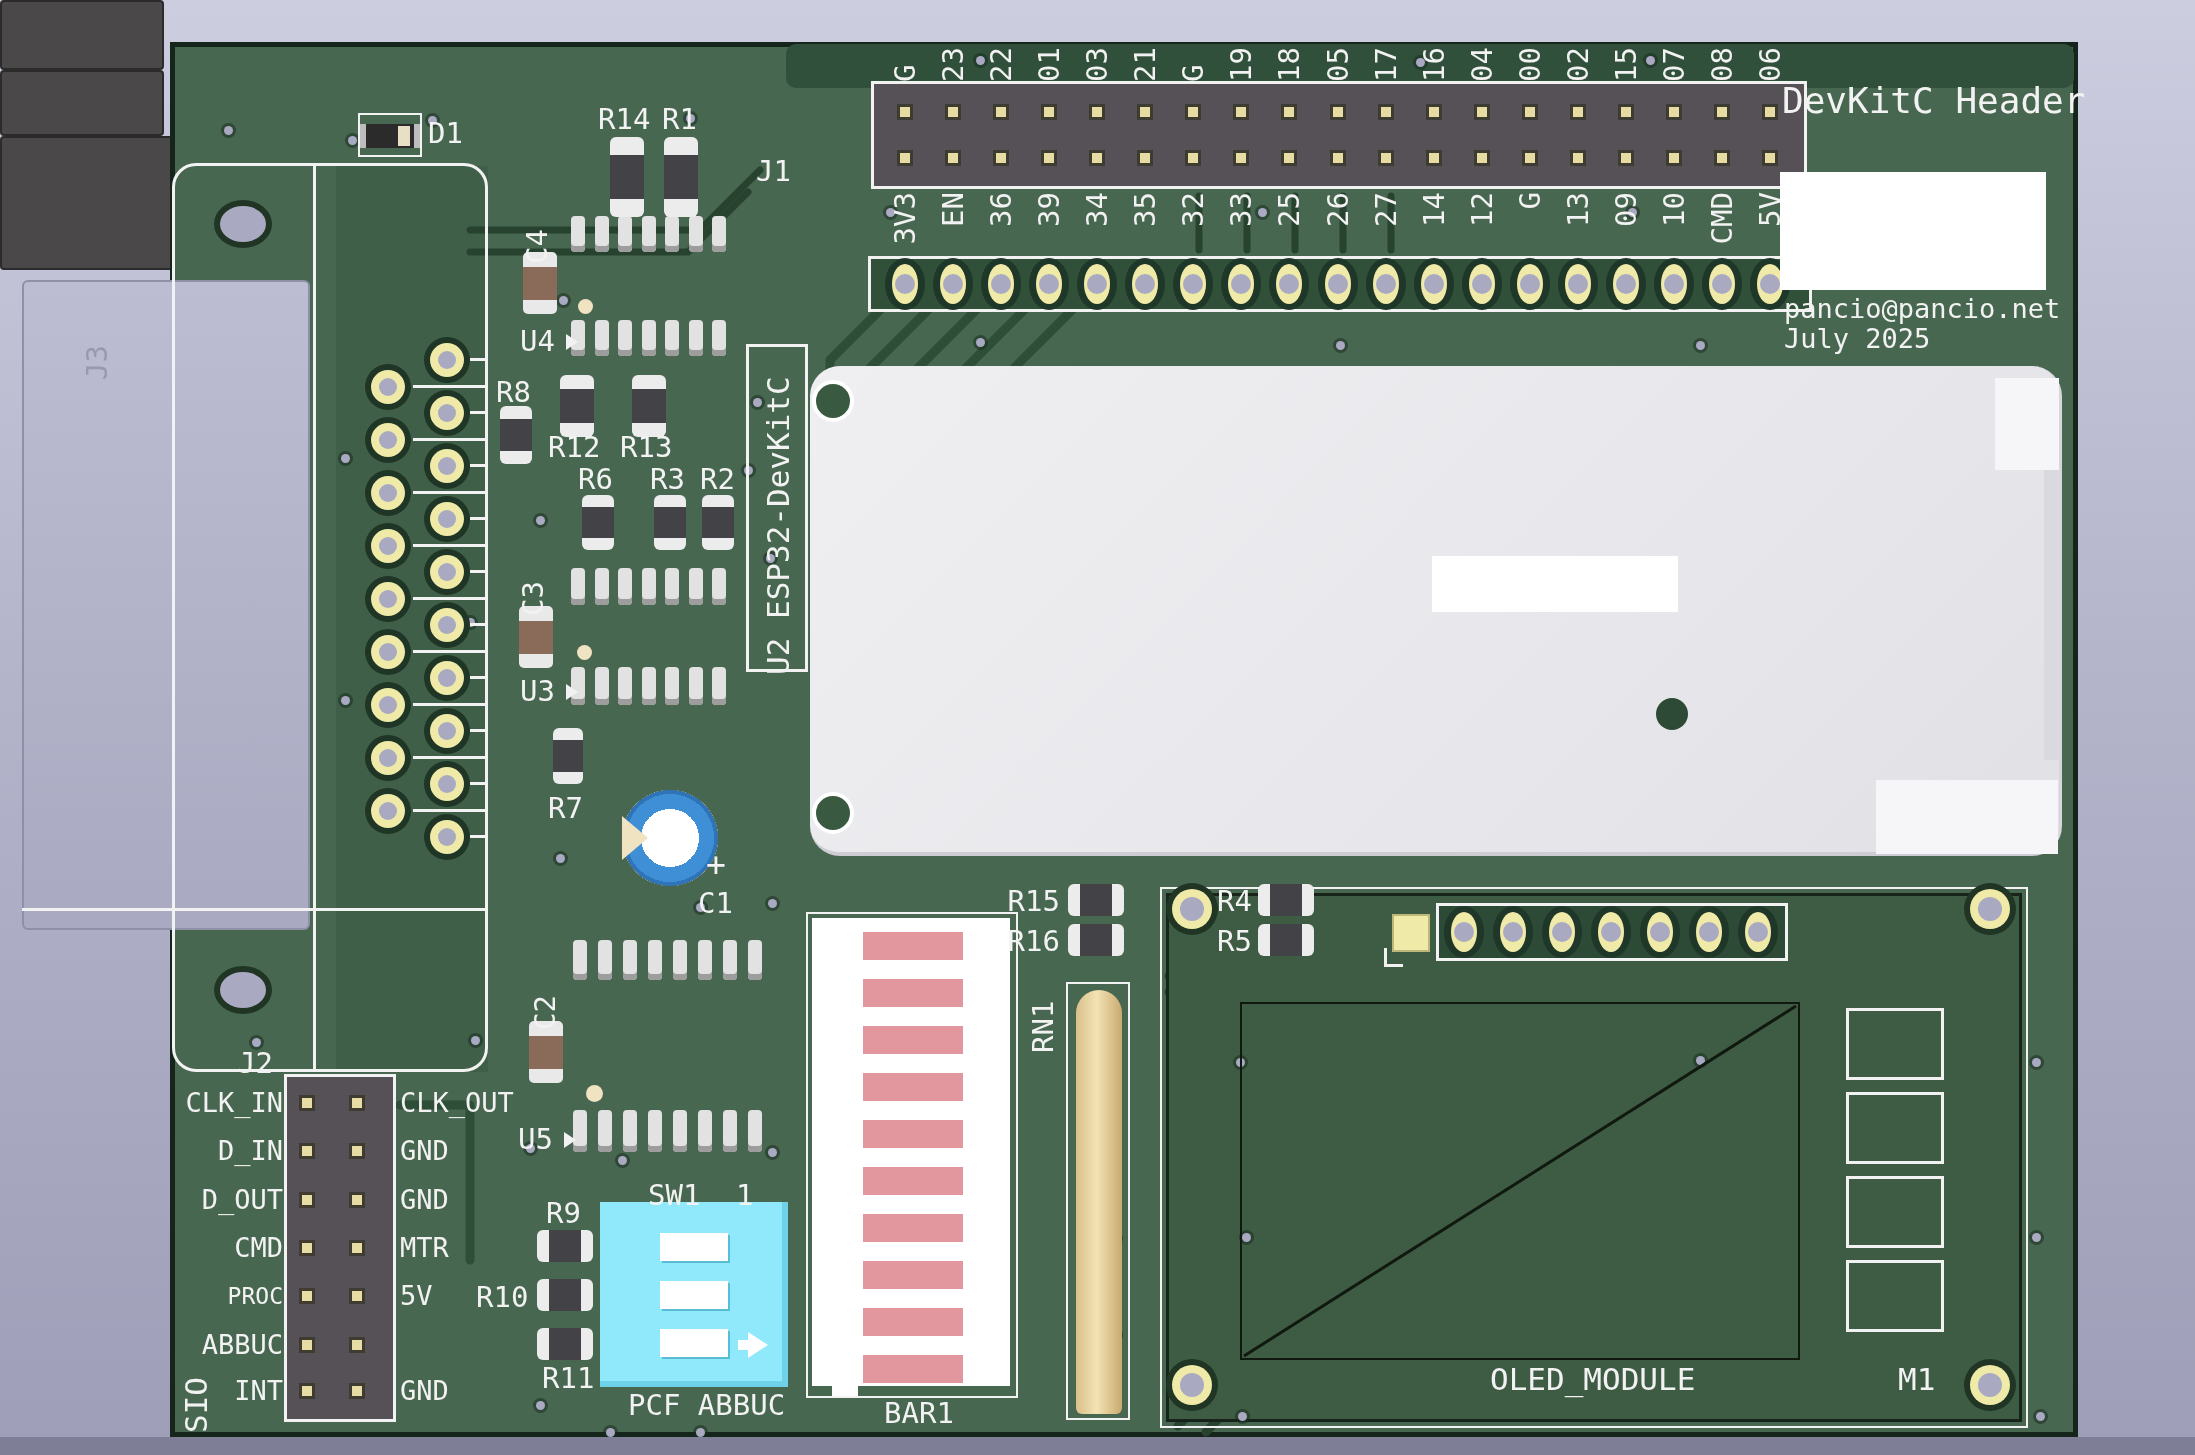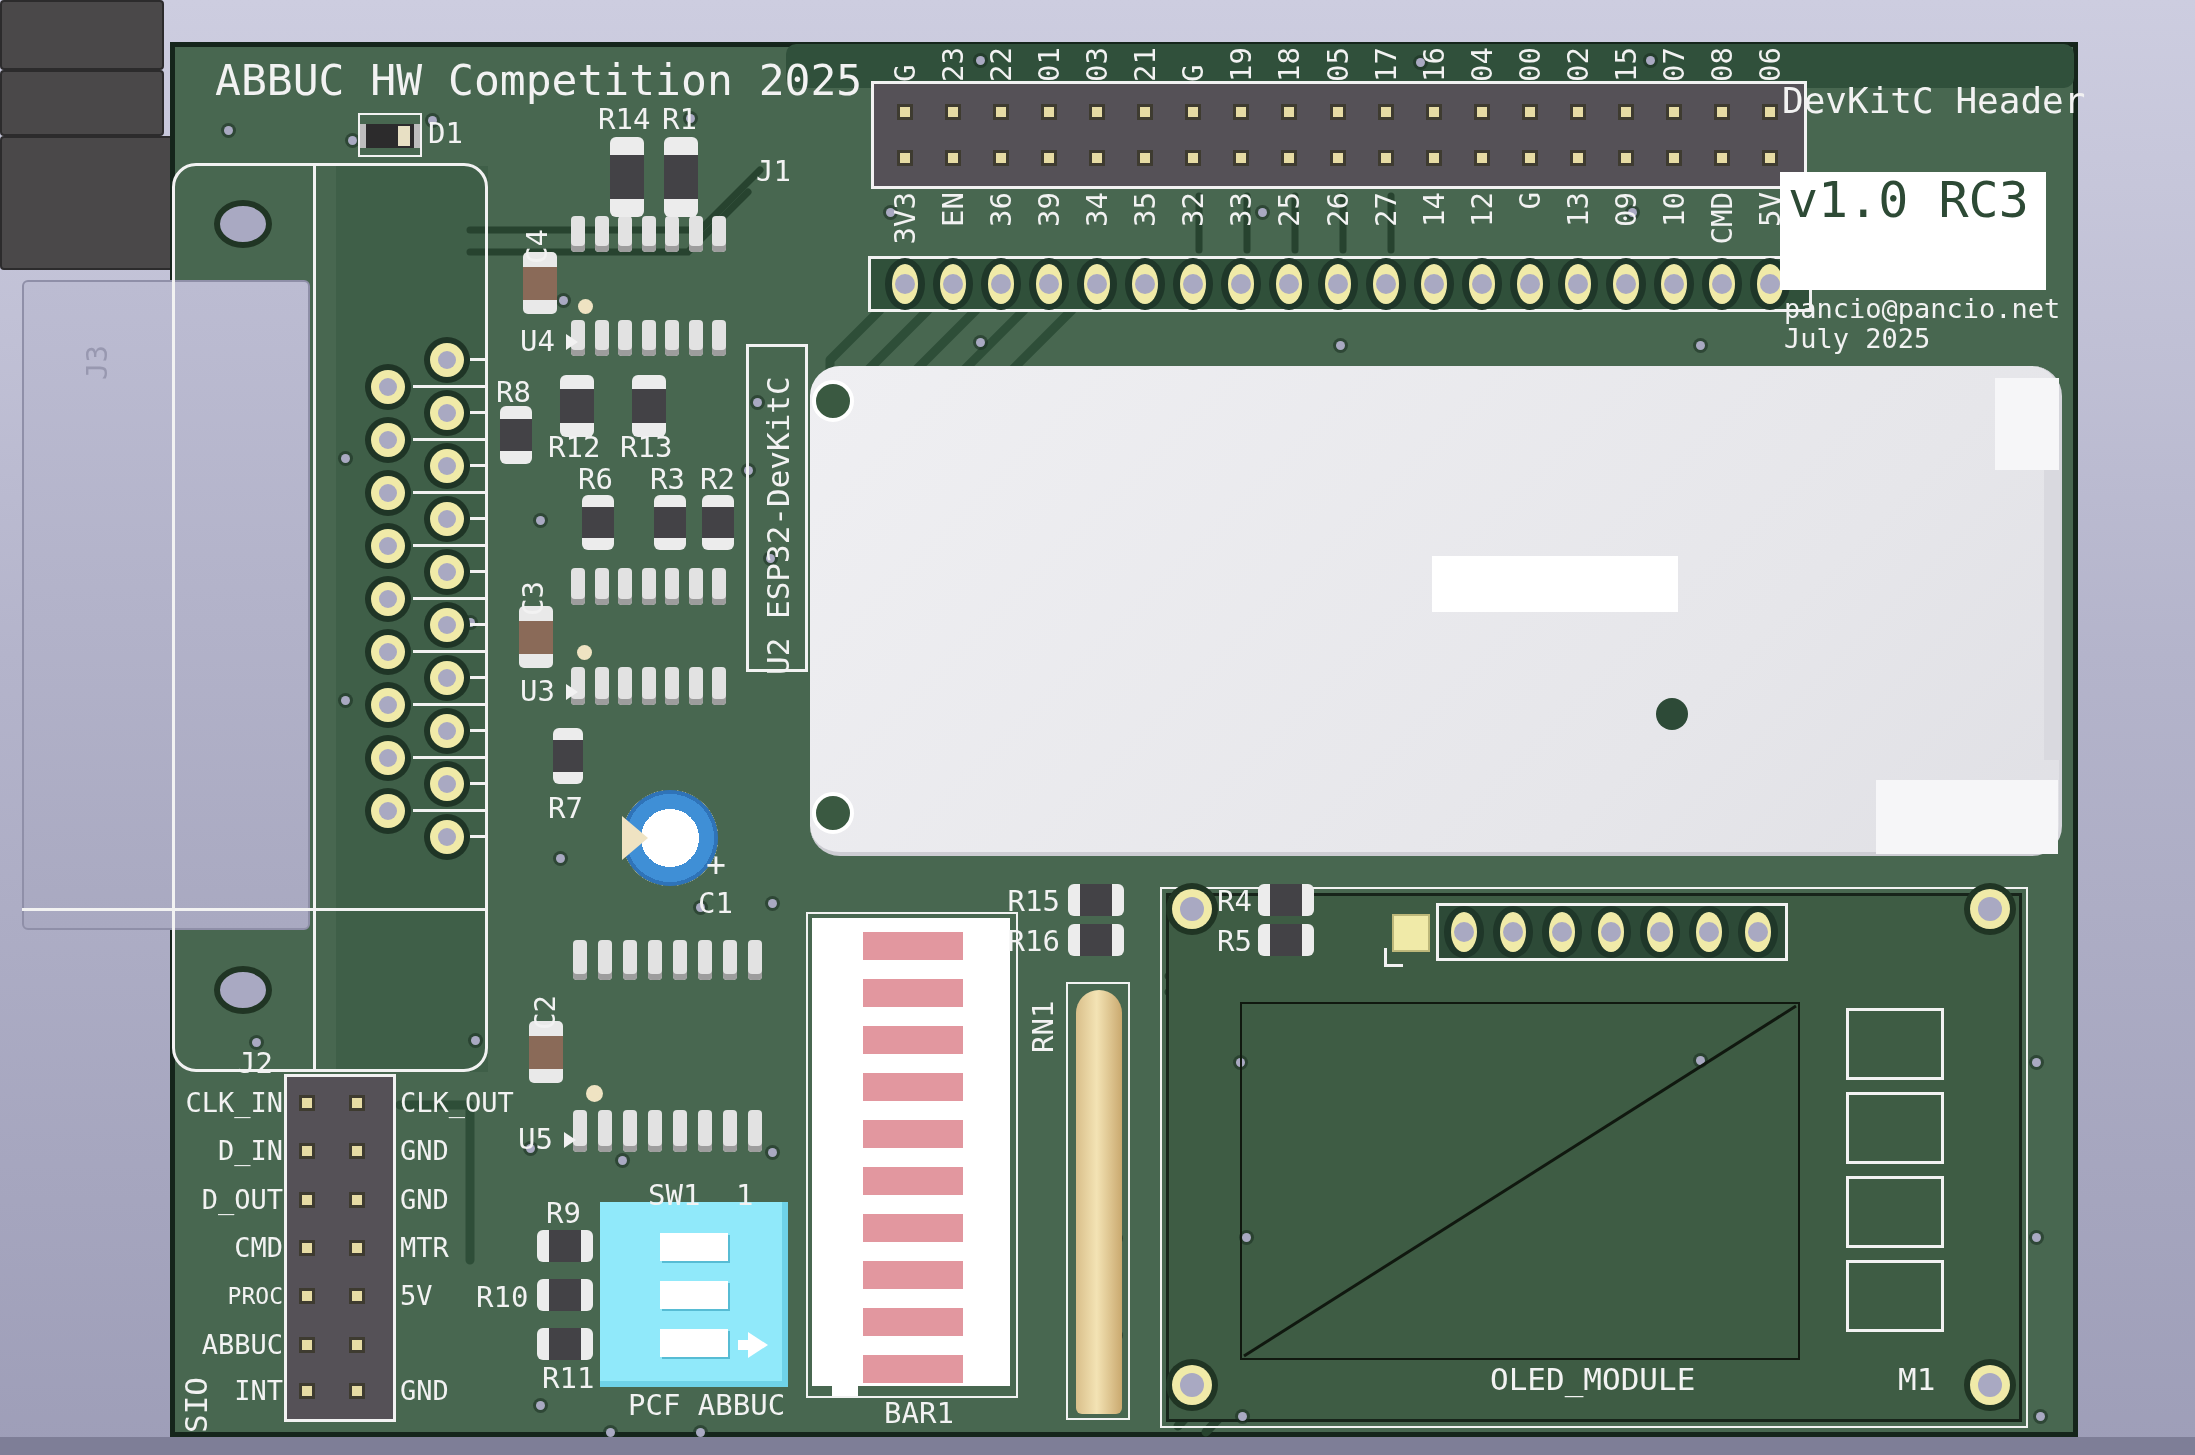--- a/index.html
+++ b/index.html
@@ -160,21 +160,20 @@
       <div class="dpad" style="left:365px;top:629px;"></div>
       <div class="tick" style="left:413px;top:650px;width:73px;"></div>
       <div class="dpad" style="left:365px;top:682px;"></div>
       <div class="tick" style="left:413px;top:703px;width:73px;"></div>
       <div class="dpad" style="left:365px;top:735px;"></div>
       <div class="tick" style="left:413px;top:756px;width:73px;"></div>
       <div class="dpad" style="left:365px;top:788px;"></div>
       <div class="tick" style="left:413px;top:809px;width:73px;"></div>
     </div>
 
-  <div class="lbl" style="left:215px;top:58px;font-size:43px;line-height:44px;">ABBUC HW Competition 2025</div>
 
   <div class="thin-outline" style="left:358px;top:113px;width:64px;height:44px;"></div>
   <div class="abs" style="left:366px;top:124px;width:48px;height:24px;background:#2c2b2c;z-index:14;
        box-shadow:-6px 0 0 #bdbdbd,6px 0 0 #bdbdbd;">
     <div class="abs" style="right:4px;top:2px;width:12px;height:20px;background:#e8e0c4;"></div>
   </div>
   <div class="lbl" style="left:428px;top:118px;">D1</div>
 
   <div class="lbl" style="left:598px;top:104px;">R14</div>
   <div class="lbl" style="left:662px;top:104px;">R1</div>
@@ -512,21 +511,20 @@
       </div>
       <div class="oval" style="left:1750.08px;top:258px;width:40px;height:52px;">
         <div class="o1"></div>
         <div class="o2"></div>
         <div class="o3"></div>
       </div>
     </div>
 
   <div class="lbl" style="left:1782px;top:86px;font-size:36px;">DevKitC Header</div>
   <div class="abs tasmari-box">
-    <div>v1.0 RC3</div>
   </div>
   <div class="lbl" style="left:1784px;top:294px;font-size:27px;">pancio@pancio.net</div>
   <div class="lbl" style="left:1784px;top:324px;font-size:27px;">July 2025</div>
 
   <div class="outline" style="left:746px;top:344px;width:62px;height:328px;"></div>
   <div class="lbl vrot" style="left:613px;top:495px;width:330px;font-size:31px;"><span>U2</span> <span>ESP32-DevKitC</span></div>
   <div class="abs module"></div>
   <div class="module-hole" style="left:812px;top:380px;"></div>
   <div class="module-hole" style="left:812px;top:792px;"></div>
   <div class="white-rect" style="left:1432px;top:556px;width:246px;height:56px;"></div>

